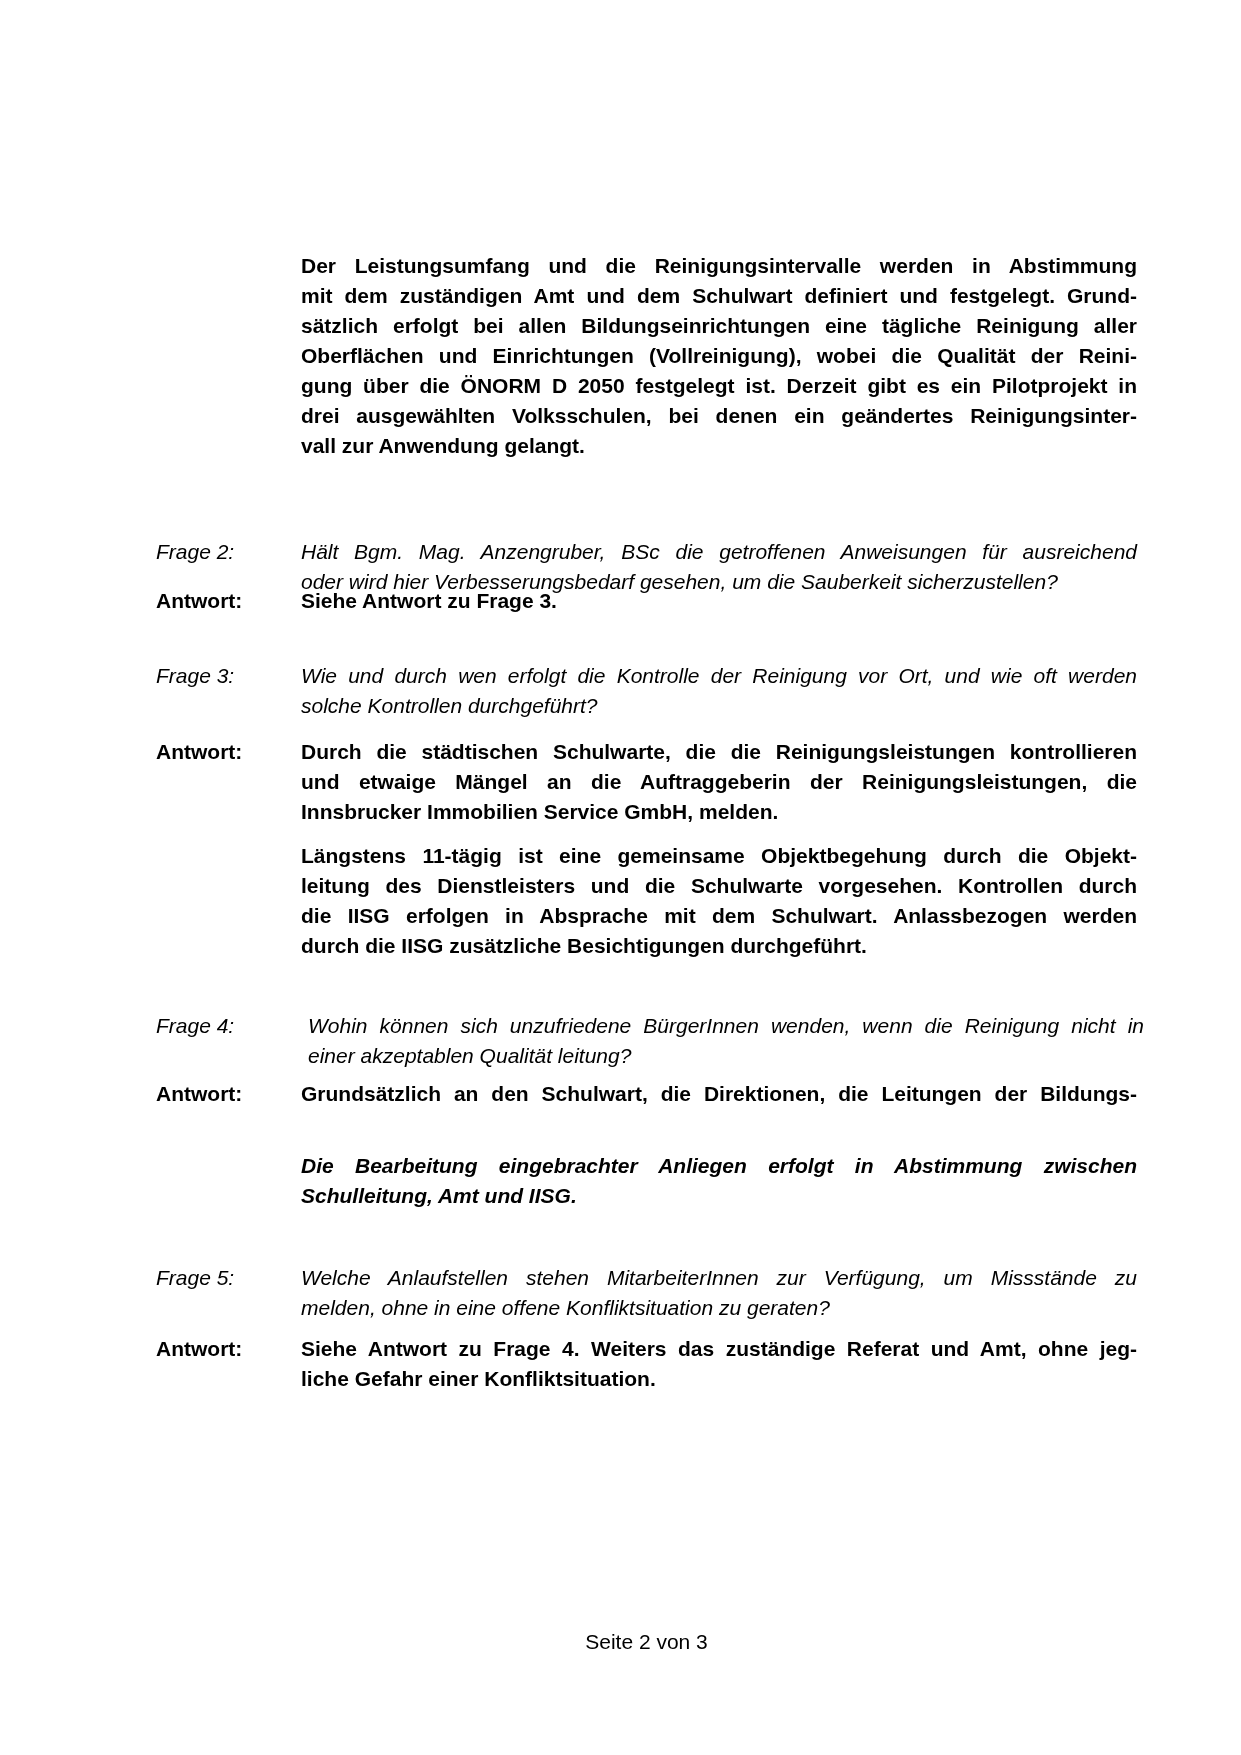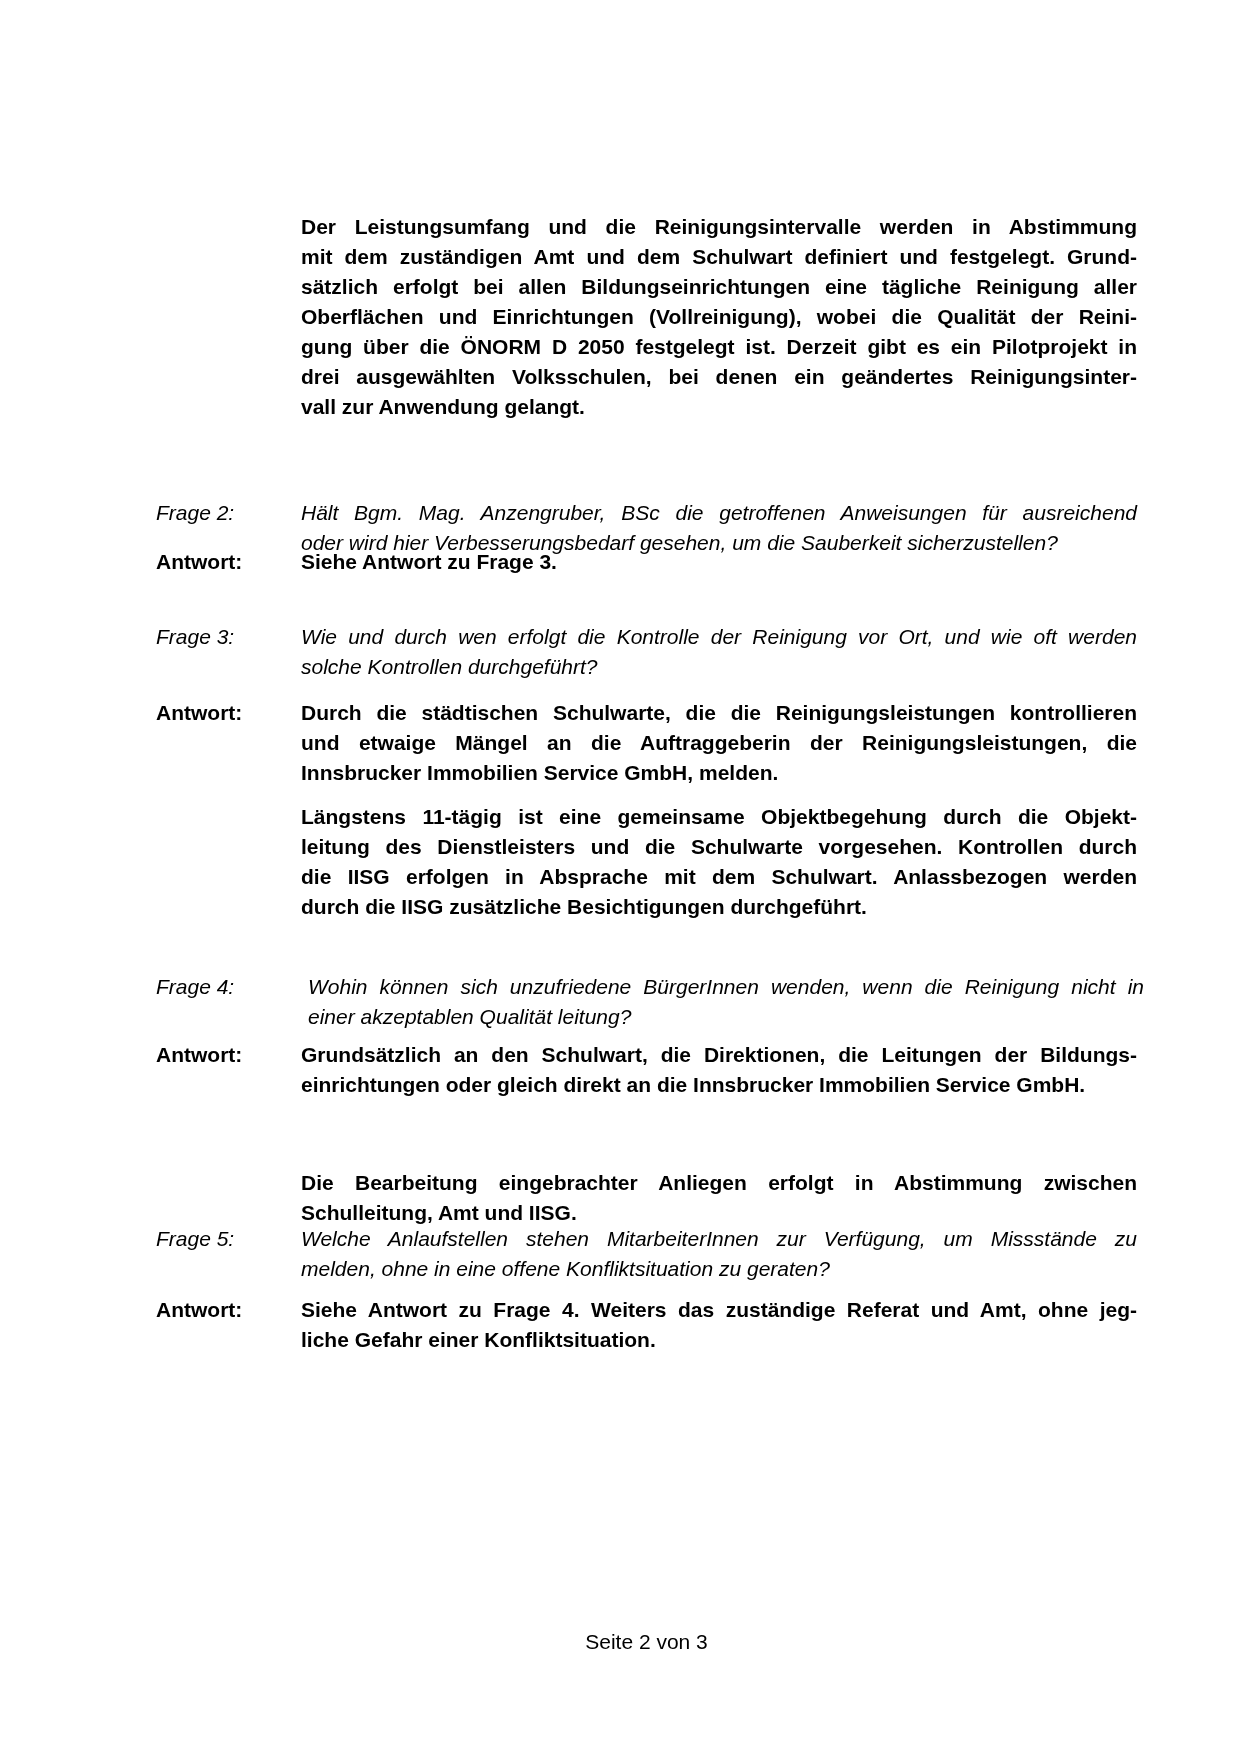--- a/index.html
+++ b/index.html
@@ -18,20 +18,21 @@
     font-size: 21px;
     line-height: 30px;
     overflow: hidden;
   }
   .doc-block {
     position: absolute;
     left: 156px;
     width: 981px;
     display: flex;
     align-items: flex-start;
+    margin-top: 39px;
   }
   .doc-label {
     flex: 0 0 145px;
     width: 145px;
   }
   .doc-body {
     flex: 0 0 836px;
     width: 836px;
   }
   .line {
@@ -116,24 +117,23 @@
         <div class="doc-label">Frage 4:</div>
         <div class="doc-body">
           <div class="line">Wohin können sich unzufriedene BürgerInnen wenden, wenn die Reinigung nicht in</div>
           <div class="line last">einer akzeptablen Qualität leitung?</div>
         </div>
       </div>
       <div class="doc-block style-answer" style="top: 1040px;">
         <div class="doc-label">Antwort:</div>
         <div class="doc-body">
           <div class="line">Grundsätzlich an den Schulwart, die Direktionen, die Leitungen der Bildungs-</div>
-          <div class="line last">einrichtungen oder gleich direkt an die Innsbrucker Immobilien Service GmbH.</div>
         </div>
       </div>
-      <div class="doc-block style-answer" style="top: 1168px;">
+      <div class="doc-block style-answer" style="top: 1112px; font-style: italic;">
         <div class="doc-label"></div>
         <div class="doc-body">
           <div class="line">Die Bearbeitung eingebrachter Anliegen erfolgt in Abstimmung zwischen</div>
           <div class="line last">Schulleitung, Amt und IISG.</div>
         </div>
       </div>
       <div class="doc-block style-question" style="top: 1224px;">
         <div class="doc-label">Frage 5:</div>
         <div class="doc-body">
           <div class="line">Welche Anlaufstellen stehen MitarbeiterInnen zur Verfügung, um Missstände zu</div>

